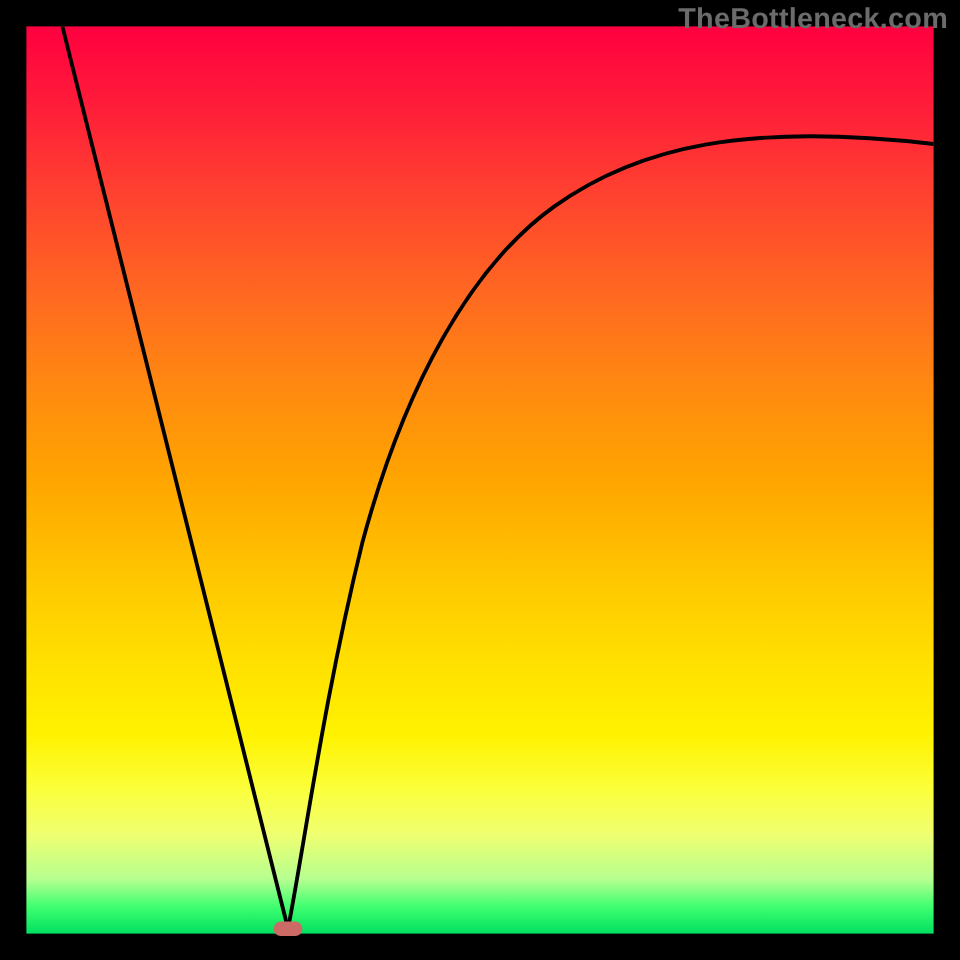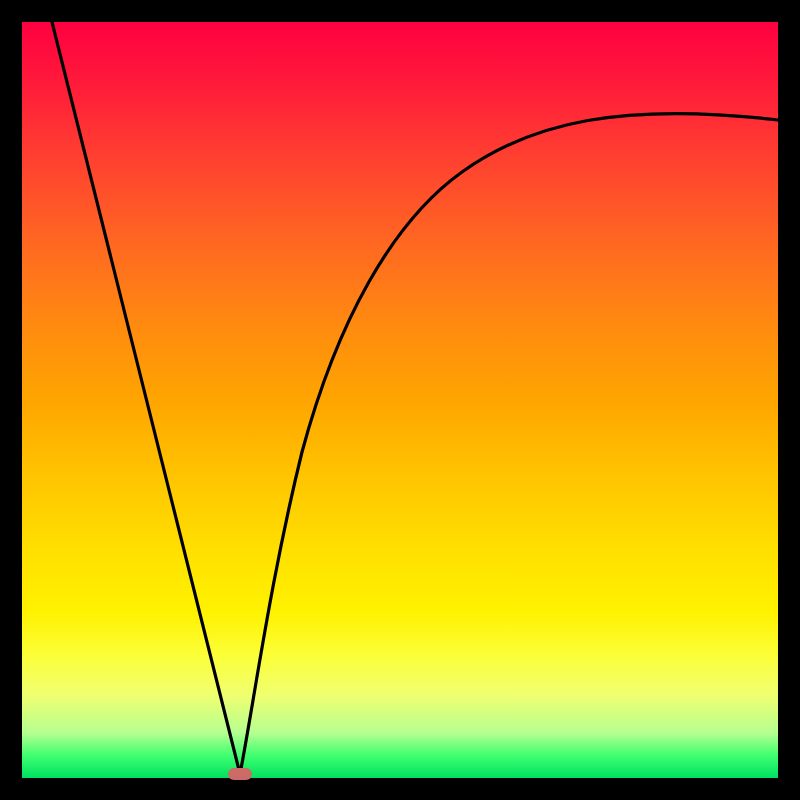--- a/index.html
+++ b/index.html
@@ -78,13 +78,14 @@
 
       <path d="M 218 752
                C 232 680, 248 560, 280 430
                C 315 300, 370 200, 440 150
                C 510 100, 600 80, 756 98" stroke="#000" stroke-width="3.2" fill="none" stroke-linecap="round"></path>
     </svg>
 
     <div class="marker" style="left:218px; top:752px;"></div>
   </div>
 
+  <div class="watermark">TheBottleneck.com</div>
 </div>
 
 </body></html>

